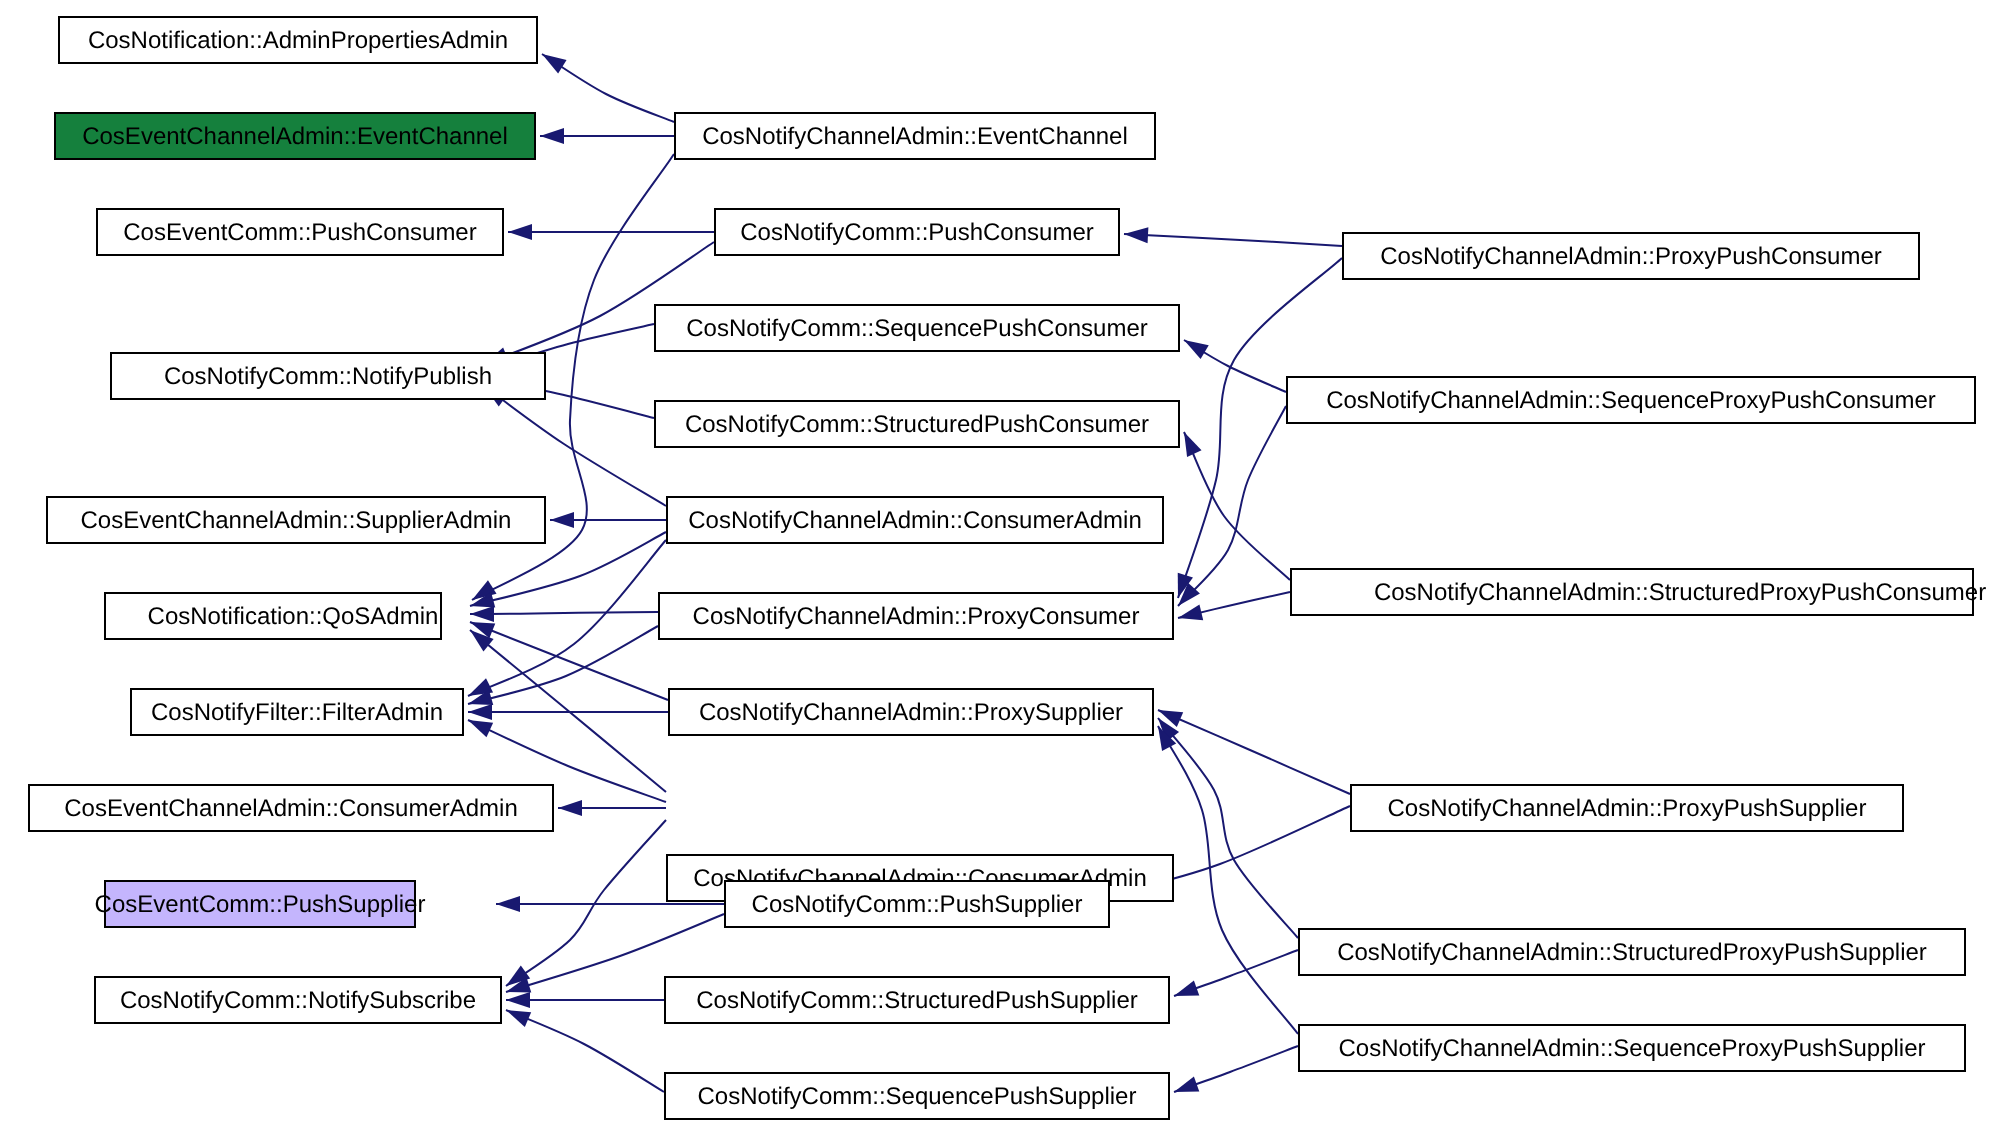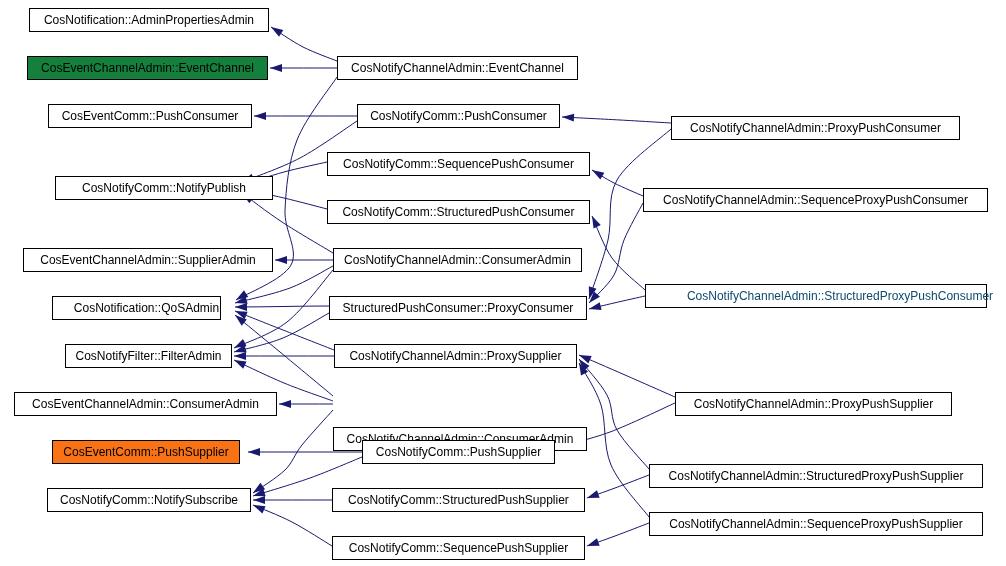--- a/index.html
+++ b/index.html
@@ -85,33 +85,33 @@
   </svg>
   <div id="node-layer">
       <div class="node" style="left: 29px; top: 8px; width: 240px; height: 24px; border-color: rgb(0, 0, 0); background: rgb(255, 255, 255); color: rgb(0, 0, 0);">CosNotification::AdminPropertiesAdmin</div>
       <div class="node" style="left: 27px; top: 56px; width: 241px; height: 24px; border-color: rgb(0, 0, 0); background: #15803d; color: rgb(0, 0, 0);">CosEventChannelAdmin::EventChannel</div>
       <div class="node" style="left: 48px; top: 104px; width: 204px; height: 24px; border-color: rgb(0, 0, 0); background: rgb(255, 255, 255); color: rgb(0, 0, 0);">CosEventComm::PushConsumer</div>
       <div class="node" style="left: 55px; top: 176px; width: 218px; height: 24px; border-color: rgb(0, 0, 0); background: rgb(255, 255, 255); color: rgb(0, 0, 0);">CosNotifyComm::NotifyPublish</div>
       <div class="node" style="left: 23px; top: 248px; width: 250px; height: 24px; border-color: rgb(0, 0, 0); background: rgb(255, 255, 255); color: rgb(0, 0, 0);">CosEventChannelAdmin::SupplierAdmin</div>
       <div class="node" style="left: 52px; top: 296px; width: 169px; height: 24px; border-color: rgb(0, 0, 0); background: rgb(255, 255, 255); color: rgb(0, 0, 0); padding-left: 20px;">CosNotification::QoSAdmin</div>
       <div class="node" style="left: 65px; top: 344px; width: 167px; height: 24px; border-color: rgb(0, 0, 0); background: rgb(255, 255, 255); color: rgb(0, 0, 0);">CosNotifyFilter::FilterAdmin</div>
       <div class="node" style="left: 14px; top: 392px; width: 263px; height: 24px; border-color: rgb(0, 0, 0); background: rgb(255, 255, 255); color: rgb(0, 0, 0);">CosEventChannelAdmin::ConsumerAdmin</div>
-      <div class="node" style="left: 52px; top: 440px; width: 188px; height: 24px; border-color: rgb(0, 0, 0); background: #f97316; color: rgb(0, 0, 0);">CosEventComm::PushSupplier</div>
+      <div class="node" style="left: 52px; top: 440px; width: 156px; height: 24px; border-color: rgb(0, 0, 0); background: #c4b5fd; color: rgb(0, 0, 0);">CosEventComm::PushSupplier</div>
       <div class="node" style="left: 47px; top: 488px; width: 204px; height: 24px; border-color: rgb(0, 0, 0); background: rgb(255, 255, 255); color: rgb(0, 0, 0);">CosNotifyComm::NotifySubscribe</div>
       <div class="node" style="left: 337px; top: 56px; width: 241px; height: 24px; border-color: rgb(0, 0, 0); background: rgb(255, 255, 255); color: rgb(0, 0, 0);">CosNotifyChannelAdmin::EventChannel</div>
       <div class="node" style="left: 357px; top: 104px; width: 203px; height: 24px; border-color: rgb(0, 0, 0); background: rgb(255, 255, 255); color: rgb(0, 0, 0);">CosNotifyComm::PushConsumer</div>
       <div class="node" style="left: 327px; top: 152px; width: 263px; height: 24px; border-color: rgb(0, 0, 0); background: rgb(255, 255, 255); color: rgb(0, 0, 0);">CosNotifyComm::SequencePushConsumer</div>
       <div class="node" style="left: 327px; top: 200px; width: 263px; height: 24px; border-color: rgb(0, 0, 0); background: rgb(255, 255, 255); color: rgb(0, 0, 0);">CosNotifyComm::StructuredPushConsumer</div>
       <div class="node" style="left: 333px; top: 248px; width: 249px; height: 24px; border-color: rgb(0, 0, 0); background: rgb(255, 255, 255); color: rgb(0, 0, 0);">CosNotifyChannelAdmin::ConsumerAdmin</div>
-      <div class="node" style="left: 329px; top: 296px; width: 258px; height: 24px; border-color: rgb(0, 0, 0); background: rgb(255, 255, 255); color: rgb(0, 0, 0);">StructuredPushConsumer::ProxyConsumer</div>
+      <div class="node" style="left: 329px; top: 296px; width: 258px; height: 24px; border-color: rgb(0, 0, 0); background: rgb(255, 255, 255); color: rgb(0, 0, 0);">CosNotifyChannelAdmin::ProxyConsumer</div>
       <div class="node" style="left: 334px; top: 344px; width: 243px; height: 24px; border-color: rgb(0, 0, 0); background: rgb(255, 255, 255); color: rgb(0, 0, 0);">CosNotifyChannelAdmin::ProxySupplier</div>
       <div class="node" style="left: 333px; top: 392px; width: 254px; height: 24px; border-color: rgb(0, 0, 0); background: rgb(255, 255, 255); color: rgb(0, 0, 0); margin-top: 35px;">CosNotifyChannelAdmin::ConsumerAdmin</div>
       <div class="node" style="left: 362px; top: 440px; width: 193px; height: 24px; border-color: rgb(0, 0, 0); background: rgb(255, 255, 255); color: rgb(0, 0, 0);">CosNotifyComm::PushSupplier</div>
       <div class="node" style="left: 332px; top: 488px; width: 253px; height: 24px; border-color: rgb(0, 0, 0); background: rgb(255, 255, 255); color: rgb(0, 0, 0);">CosNotifyComm::StructuredPushSupplier</div>
       <div class="node" style="left: 332px; top: 536px; width: 253px; height: 24px; border-color: rgb(0, 0, 0); background: rgb(255, 255, 255); color: rgb(0, 0, 0);">CosNotifyComm::SequencePushSupplier</div>
       <div class="node" style="left: 671px; top: 116px; width: 289px; height: 24px; border-color: rgb(0, 0, 0); background: rgb(255, 255, 255); color: rgb(0, 0, 0);">CosNotifyChannelAdmin::ProxyPushConsumer</div>
       <div class="node" style="left: 643px; top: 188px; width: 345px; height: 24px; border-color: rgb(0, 0, 0); background: rgb(255, 255, 255); color: rgb(0, 0, 0);">CosNotifyChannelAdmin::SequenceProxyPushConsumer</div>
-      <div class="node" style="left: 645px; top: 284px; width: 342px; height: 24px; border-color: rgb(0, 0, 0); background: rgb(255, 255, 255); color: #0c4a6e; padding-left: 48px;">CosNotifyChannelAdmin::StructuredProxyPushConsumer</div>
+      <div class="node" style="left: 645px; top: 284px; width: 342px; height: 24px; border-color: rgb(0, 0, 0); background: rgb(255, 255, 255); color: #000000; padding-left: 48px;">CosNotifyChannelAdmin::StructuredProxyPushConsumer</div>
       <div class="node" style="left: 675px; top: 392px; width: 277px; height: 24px; border-color: rgb(0, 0, 0); background: rgb(255, 255, 255); color: rgb(0, 0, 0);">CosNotifyChannelAdmin::ProxyPushSupplier</div>
       <div class="node" style="left: 649px; top: 464px; width: 334px; height: 24px; border-color: rgb(0, 0, 0); background: rgb(255, 255, 255); color: rgb(0, 0, 0);">CosNotifyChannelAdmin::StructuredProxyPushSupplier</div>
       <div class="node" style="left: 649px; top: 512px; width: 334px; height: 24px; border-color: rgb(0, 0, 0); background: rgb(255, 255, 255); color: rgb(0, 0, 0);">CosNotifyChannelAdmin::SequenceProxyPushSupplier</div>
     </div>
 </div>
 
 </body></html>

